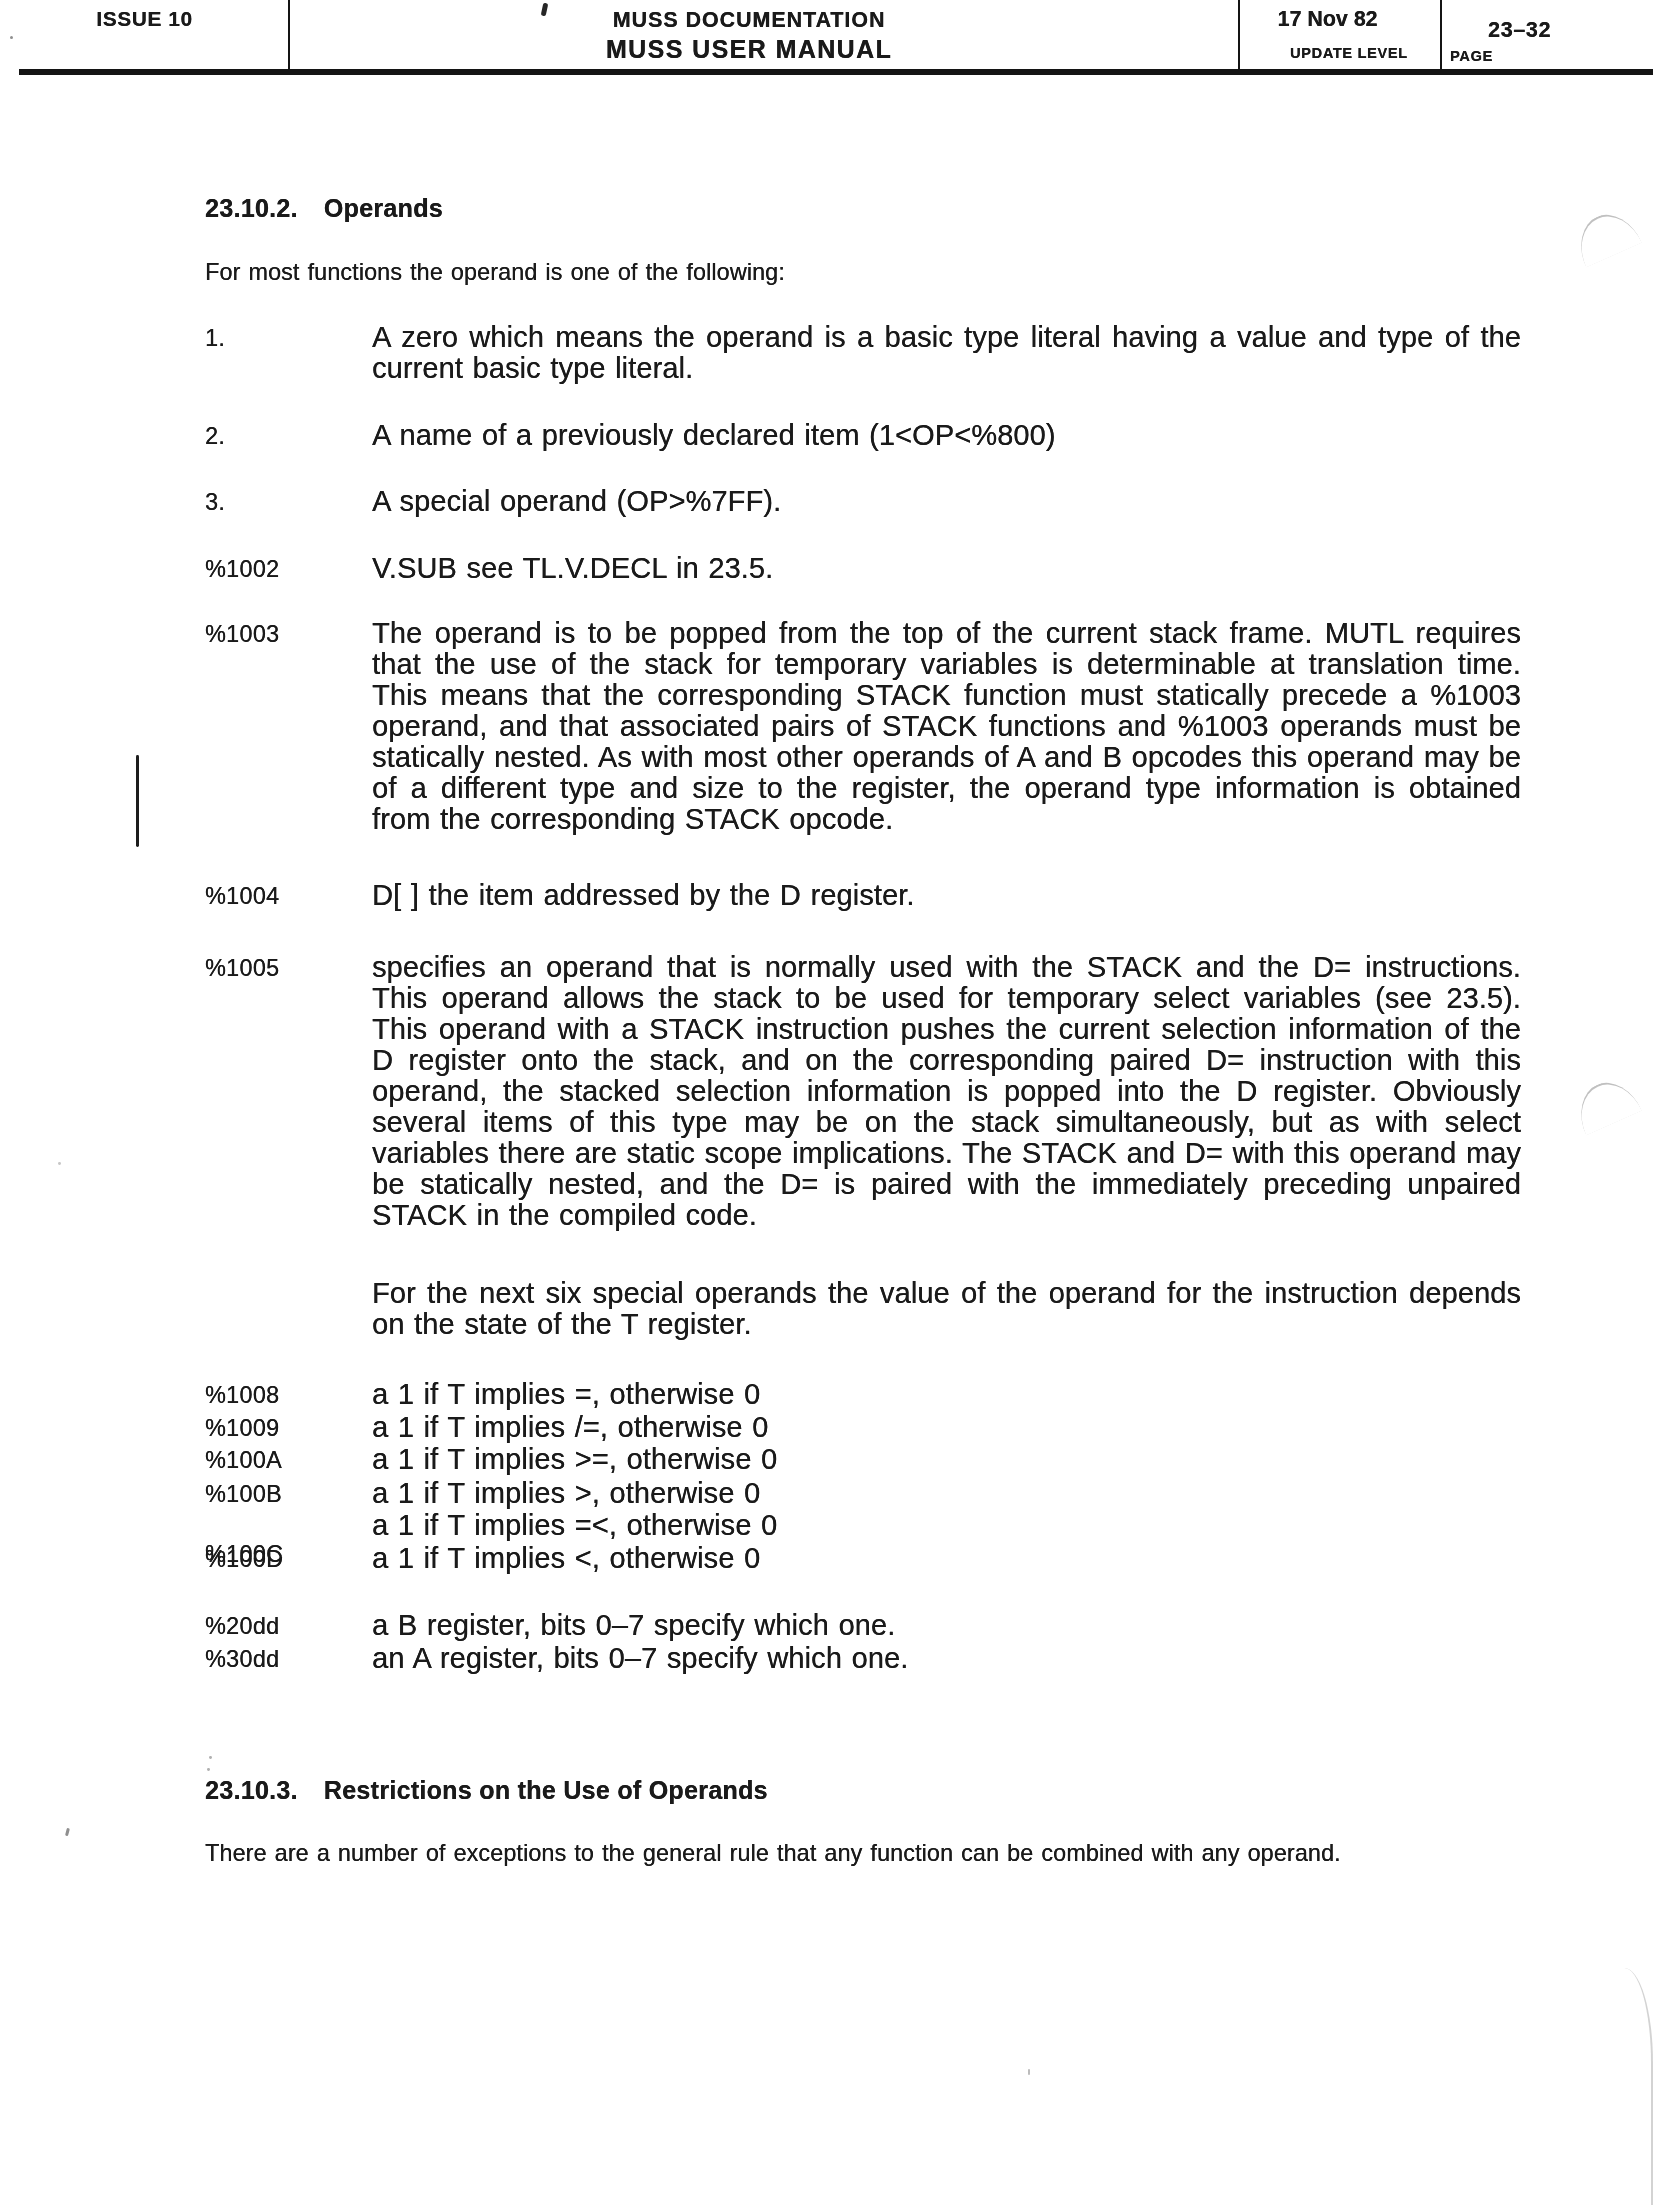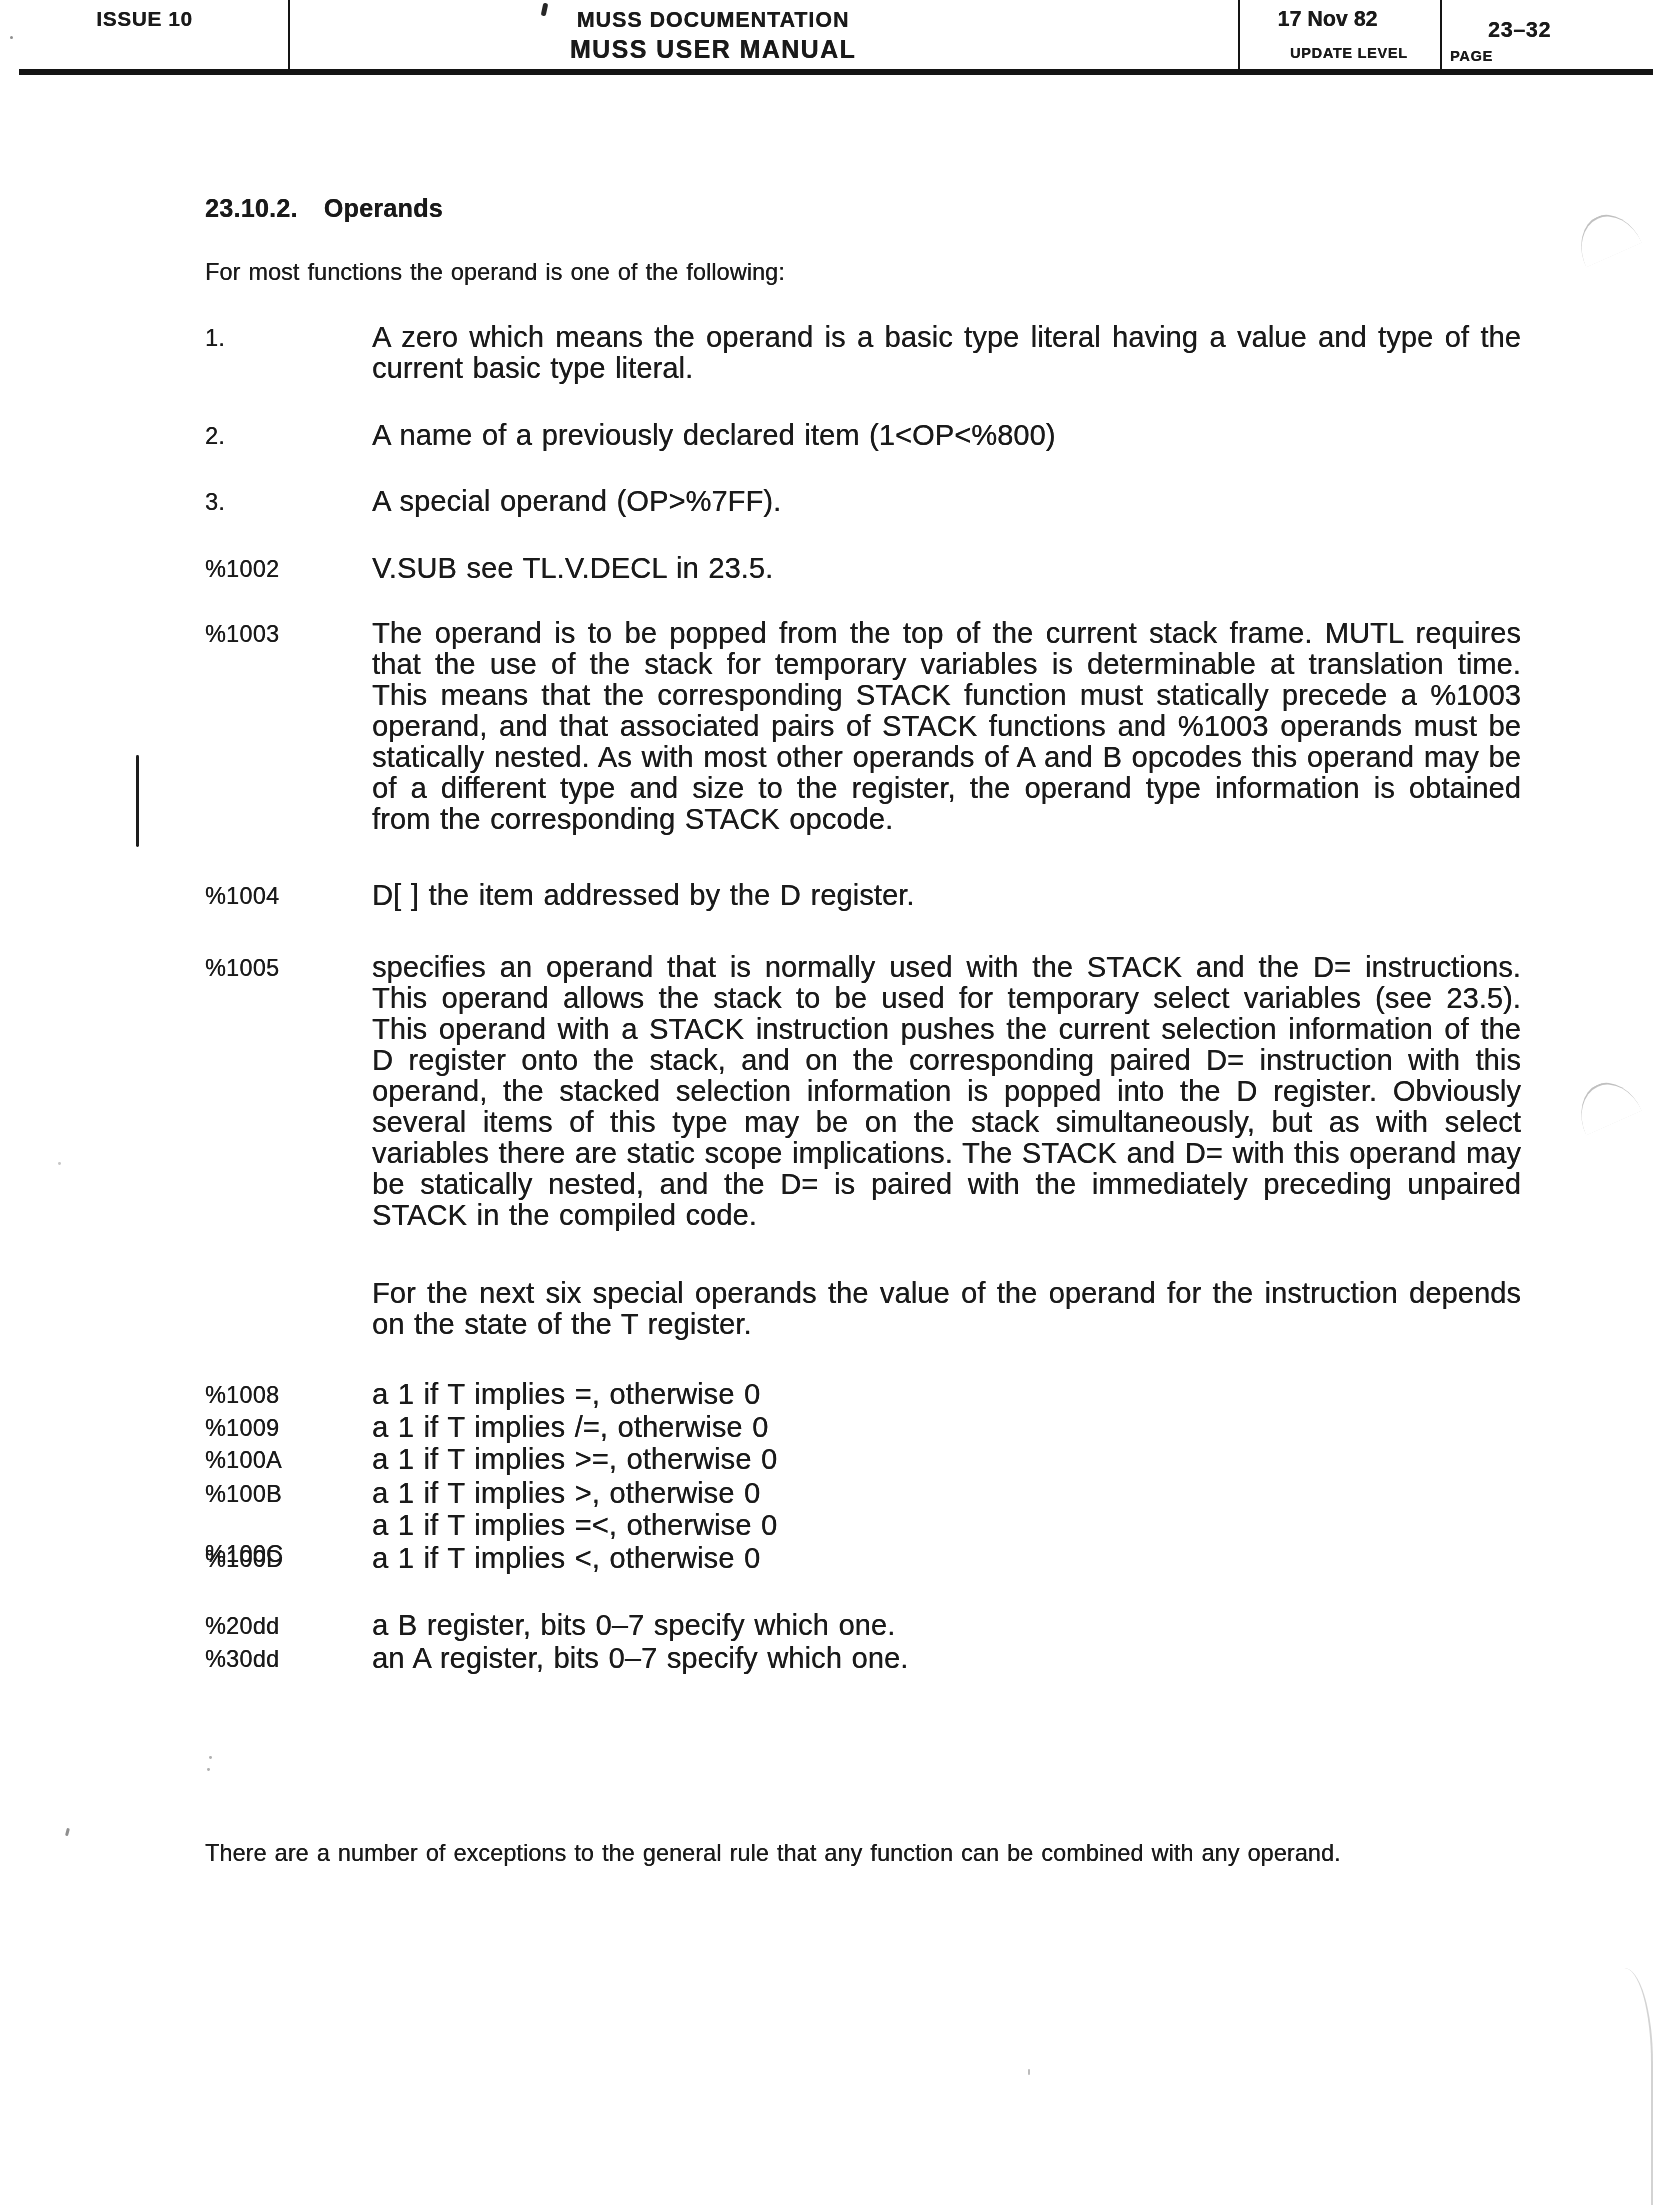--- a/index.html
+++ b/index.html
@@ -12,21 +12,21 @@
     overflow:hidden;
   }
   
   .hdr-vline { position:absolute; top:0; width:2.1px; height:70px; background:#141414; }
   .hdr-rule  { position:absolute; left:19.3px; right:0; top:69px; height:5.5px; background:#141414; }
   .hdr-issue {
     position:absolute; left:41px; top:6.9px; width:207px;
     text-align:center; font-size:20.7px; font-weight:bold; letter-spacing:0.7px;
     text-shadow:0.3px 0 currentColor;
   }
-  .hdr-title { position:absolute; left:289px; top:8.3px; width:848px; text-align:center; }
+  .hdr-title { position:absolute; left:289px; top:8.3px; width:848px; text-align:center;padding-left:36px; }
   .hdr-title-l1 { font-size:21.4px; font-weight:bold; letter-spacing:1px; text-shadow:0.3px 0 currentColor; }
   .hdr-title-l2 { font-size:25px; font-weight:bold; letter-spacing:1.4px; margin-top:1.4px; text-shadow:0.3px 0 currentColor; }
   .hdr-update-date { position:absolute; left:1239px; top:6.9px; width:177px; text-align:center;
     font-size:21.4px; font-weight:bold; text-shadow:0.3px 0 currentColor; }
   .hdr-update-label { position:absolute; left:1290px; top:45px;
     font-size:14.5px; font-weight:bold; letter-spacing:0.7px; text-shadow:0.2px 0 currentColor; }
   .hdr-page-number { position:absolute; left:1440px; top:18px; width:159px; text-align:center;
     font-size:21.4px; font-weight:bold; letter-spacing:0.7px; text-shadow:0.3px 0 currentColor; }
   .hdr-page-label { position:absolute; left:1450px; top:48px;
     font-size:14.5px; font-weight:bold; letter-spacing:0.7px; text-shadow:0.2px 0 currentColor; }
@@ -170,20 +170,23 @@
 
   <div>
     <div class="entry-label" style="top:1610px;">%20dd</div>
     <div class="entry-text" style="top:1610px;">a B register, bits 0–7 specify which one.</div>
   </div>
   <div>
     <div class="entry-label" style="top:1643px;">%30dd</div>
     <div class="entry-text" style="top:1643px;">an A register, bits 0–7 specify which one.</div>
   </div>
 
+  <div class="sec-heading" style="top:1776px;">
+    <span class="num">23.10.3.</span><span>Restrictions on the Use of Operands</span>
+  </div>
 
   <div class="para justified" style="left:205px; top:1837px; width:1315px;">There are a number of exceptions to the general rule that any function can be combined with any operand.</div>
 
   <div class="change-bar"></div>
   <div class="tick-top"></div>
   <div class="curl curl-top"></div>
   <div class="curl curl-middle"></div>
   <div class="corner-curl"></div>
   <div class="speck speck-a"></div>
   <div class="speck speck-b"></div>

